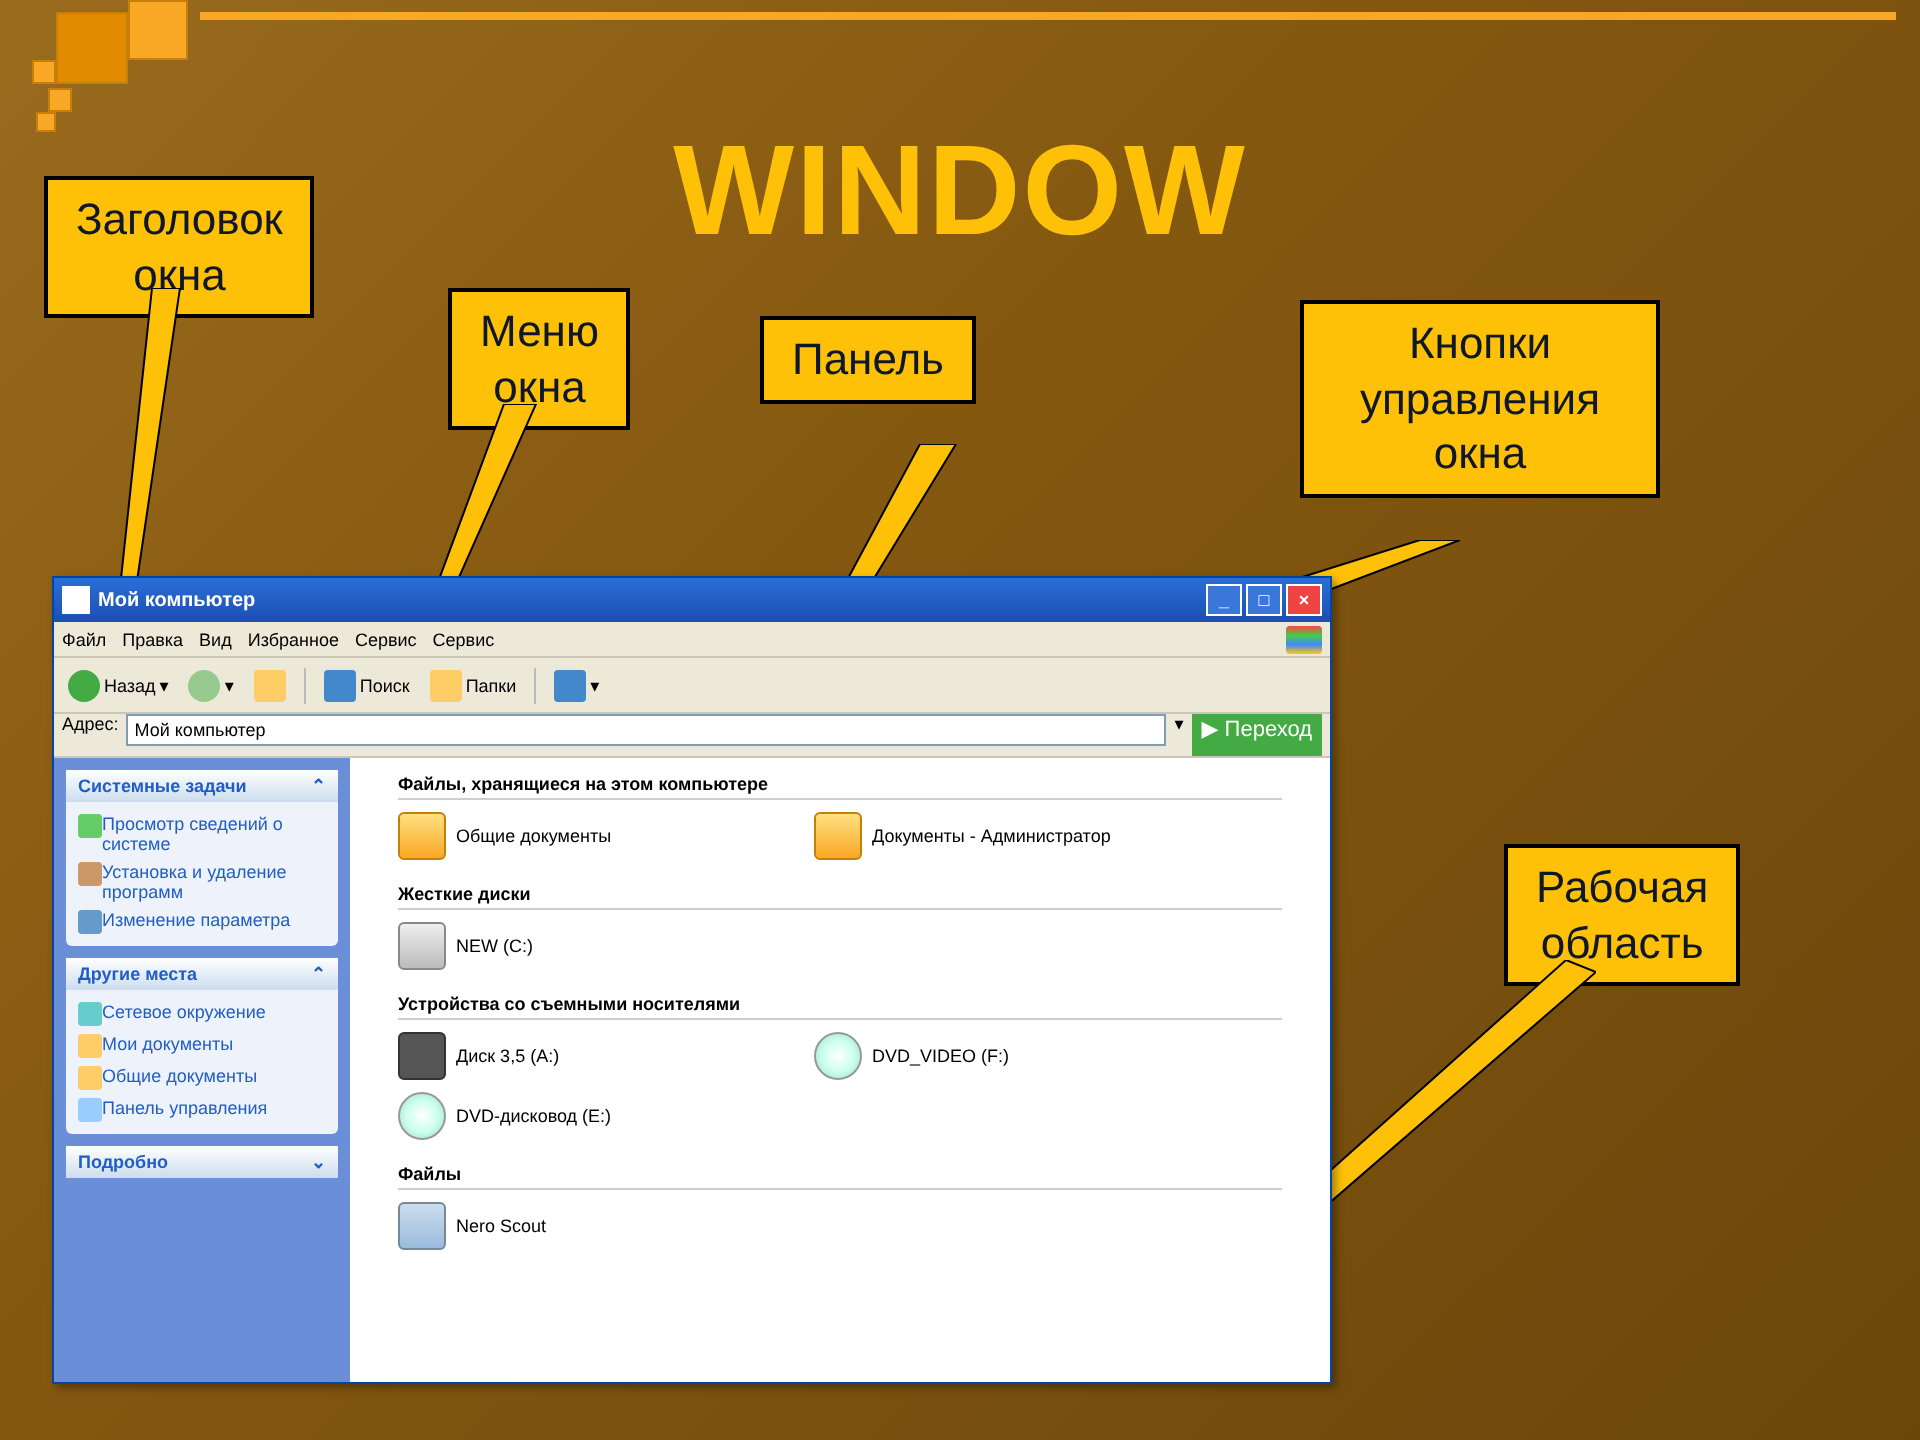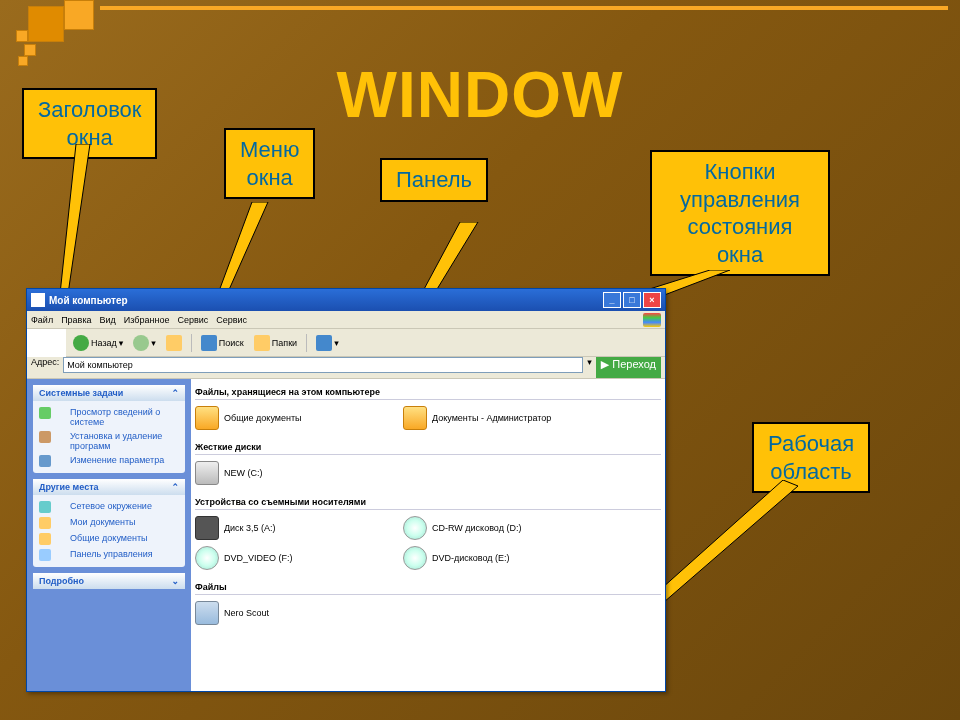--- a/index.html
+++ b/index.html
@@ -19,21 +19,21 @@
   .deco .s3   { width: 10px; height: 10px; top: 56px; left: 18px; }
   .deco-line { position:absolute; top:6px; left:100px; right:12px; height:4px; background:#f9a825; }
 
   .title-main {
     position: absolute; top: 58px; left: 0; right: 0; text-align: center;
     color: #ffc107; font-size: 64px; font-weight: bold; letter-spacing: 1px;
   }
 
   .callout {
     position: absolute; background: #ffc107; border: 2px solid #000;
-    padding: 6px 14px; font-size: 22px; text-align: center; color: #0369a1;
+    padding: 6px 14px; font-size: 22px; text-align: center; color: #0f172a;
     line-height: 1.25;
   }
   .callout span { display:block; }
 
   
   .xp-window {
     position: absolute; top: 288px; left: 26px; width: 640px; height: 404px;
     background: #fff; border: 1px solid #0046a6; font-size: 9px; color: #000;
     box-shadow: 2px 2px 4px rgba(0,0,0,.35);
   }
@@ -46,42 +46,42 @@
   .xp-titlebar .title-text { flex:1; font-size:10px; }
   .xp-ctrls { display:flex; gap:2px;}
   .xp-ctrls .btn { width:18px; height:16px; border:1px solid #fff; font-size:9px; text-align:center; line-height:14px; cursor:pointer;}
   .xp-ctrls .min { background:#3978d9;}
   .xp-ctrls .max { background:#3978d9;}
   .xp-ctrls .close { background:#e44; }
 
   .xp-menu { height:18px; background:#ece9d8; border-bottom:1px solid #cac7b6; display:flex; align-items:center; padding:0 4px; gap:8px; font-size:9px;}
   .xp-logo { margin-left:auto; width:18px; height:14px; background:linear-gradient(#f44,#4c4,#48f,#fc0); border-radius:2px;}
 
-  .xp-toolbar { height:28px; background:#ece9d8; border-bottom:1px solid #cac7b6; display:flex; align-items:center; padding:0 4px; gap:4px; font-size:9px;margin-left:39px;}
+  .xp-toolbar { height:28px; background:#ece9d8; border-bottom:1px solid #cac7b6; display:flex; align-items:center; padding:0 4px; gap:4px; font-size:9px;}
   .tbtn { display:flex; align-items:center; gap:2px; padding:1px 3px;}
   .tico { width:16px; height:16px; border-radius:50%; display:inline-block;}
   .tico.back{ background:#4a4; } .tico.fwd{ background:#4a4; opacity:.5;}
   .tico.up{ background:#fc6; border-radius:2px;} .tico.search{background:#48c; border-radius:2px;}
   .tico.fold{ background:#fc6; border-radius:2px;} .tico.view{background:#48c;border-radius:2px;}
   .sep { width:1px; height:18px; background:#bbb; margin:0 2px;}
 
   .xp-addr { height:22px; background:#ece9d8; border-bottom:1px solid #cac7b6; display:flex; padding:0 4px; gap:4px; font-size:9px;}
   .xp-addr input { flex:1; height:16px; border:1px solid #7e9db9; padding:0 3px; font-size:9px;}
   .go-btn { background:#4a4; color:#fff; padding:1px 5px; font-size:11px;}
 
   .xp-body { display:flex; height: calc(100% - 90px);}
-  .xp-side { width:164px; background:#6a8fd8; padding:6px; display:flex; flex-direction:column; gap:6px; overflow:hidden;}
+  .xp-side { width:148px; background:#6a8fd8; padding:6px; display:flex; flex-direction:column; gap:6px; overflow:hidden;}
   .task-panel { background:#eef3fb; border-radius:3px; font-size:9px;}
   .task-hd { background:linear-gradient(#fff,#cde); padding:3px 6px; font-weight:bold; color:#215dc6; display:flex; justify-content:space-between;}
   .task-hd .chev { color:#215dc6;}
   .task-body { padding:4px 6px;}
-  .task-body div { padding:2px 0; color:#215dc6; display:flex; gap:19px;}
+  .task-body div { padding:2px 0; color:#215dc6; display:flex; gap:0;}
   .sico{ width:12px;height:12px;border-radius:2px;display:inline-block;flex-shrink:0;}
 
-  .xp-main { flex:1; background:#fff; padding:6px 4px; overflow:hidden;}
+  .xp-main { flex:1; background:#fff; padding:6px 24px; overflow:hidden;}
   .grp-head { font-weight:bold; border-bottom:1px solid #ccd; padding:2px 0; margin-bottom:6px; font-size:9px;}
   .grp-items { display:flex; flex-wrap:wrap; gap:6px 28px; margin-bottom:10px;}
   .item { display:flex; align-items:center; gap:5px; font-size:9px; width:180px;}
   .fico { width:24px; height:24px; display:inline-block; border-radius:3px; flex-shrink:0;}
   .fico.folder{ background:linear-gradient(#ffe082,#f9a825); border:1px solid #c87f0a;}
   .fico.hdd{ background:linear-gradient(#eee,#bbb); border:1px solid #888;}
   .fico.floppy{ background:#555; border:1px solid #333;}
   .fico.cd{ background:radial-gradient(#fff,#cfe,#9dc); border-radius:50%; border:1px solid #999;}
   .fico.tool{ background:linear-gradient(#cde,#9bd); border:1px solid #789;}
 </style>
@@ -100,39 +100,38 @@
 <h1 class="title-main">WINDOW</h1>
 
 <div class="callout" style="top:88px; left:22px;">
   <span>Заголовок</span>
     <span>окна</span>
 </div>
 <svg style="position:absolute; top:144px; left:56px;" width="48" height="150">
   <polygon points="20,0 34,0 12,150 4,150" fill="#ffc107" stroke="#000" stroke-width="1"></polygon>
 </svg>
 
-<div class="callout" style="top:128px; left:224px;">
+<div class="callout" style="top:144px; left:224px;">
   <span>Меню</span>
     <span>окна</span>
 </div>
 <svg style="position:absolute; top:202px; left:212px;" width="70" height="108">
   <polygon points="40,0 56,0 8,108 0,108" fill="#ffc107" stroke="#000" stroke-width="1"></polygon>
 </svg>
 
 <div class="callout" style="top:158px; left:380px;">
   <span>Панель</span>
 </div>
 <svg style="position:absolute; top:222px; left:400px;" width="90" height="118">
   <polygon points="60,0 78,0 6,118 0,112" fill="#ffc107" stroke="#000" stroke-width="1"></polygon>
 </svg>
 
 <div class="callout" style="top:150px; left:650px; width:180px;">
   <span>Кнопки</span>
     <span>управления</span>
-  <span>состояния</span>
     <span>окна</span>
 </div>
 <svg style="position:absolute; top:270px; left:640px;" width="100" height="36">
   <polygon points="70,0 90,0 6,32 0,22" fill="#ffc107" stroke="#000" stroke-width="1"></polygon>
 </svg>
 
 <div class="callout" style="top:422px; left:752px;">
   <span>Рабочая</span>
     <span>область</span>
 </div>
@@ -264,24 +263,20 @@
       </div>
 
       <div class="grp-head">Устройства со съемными носителями</div>
       <div class="grp-items">
         <div class="item">
             <span class="fico floppy"></span>
             <span>Диск 3,5 (A:)</span>
           </div>
         <div class="item">
             <span class="fico cd"></span>
-            <span>CD-RW дисковод (D:)</span>
-          </div>
-        <div class="item">
-            <span class="fico cd"></span>
             <span>DVD_VIDEO (F:)</span>
           </div>
         <div class="item">
             <span class="fico cd"></span>
             <span>DVD-дисковод (E:)</span>
           </div>
       </div>
 
       <div class="grp-head">Файлы</div>
       <div class="grp-items">

